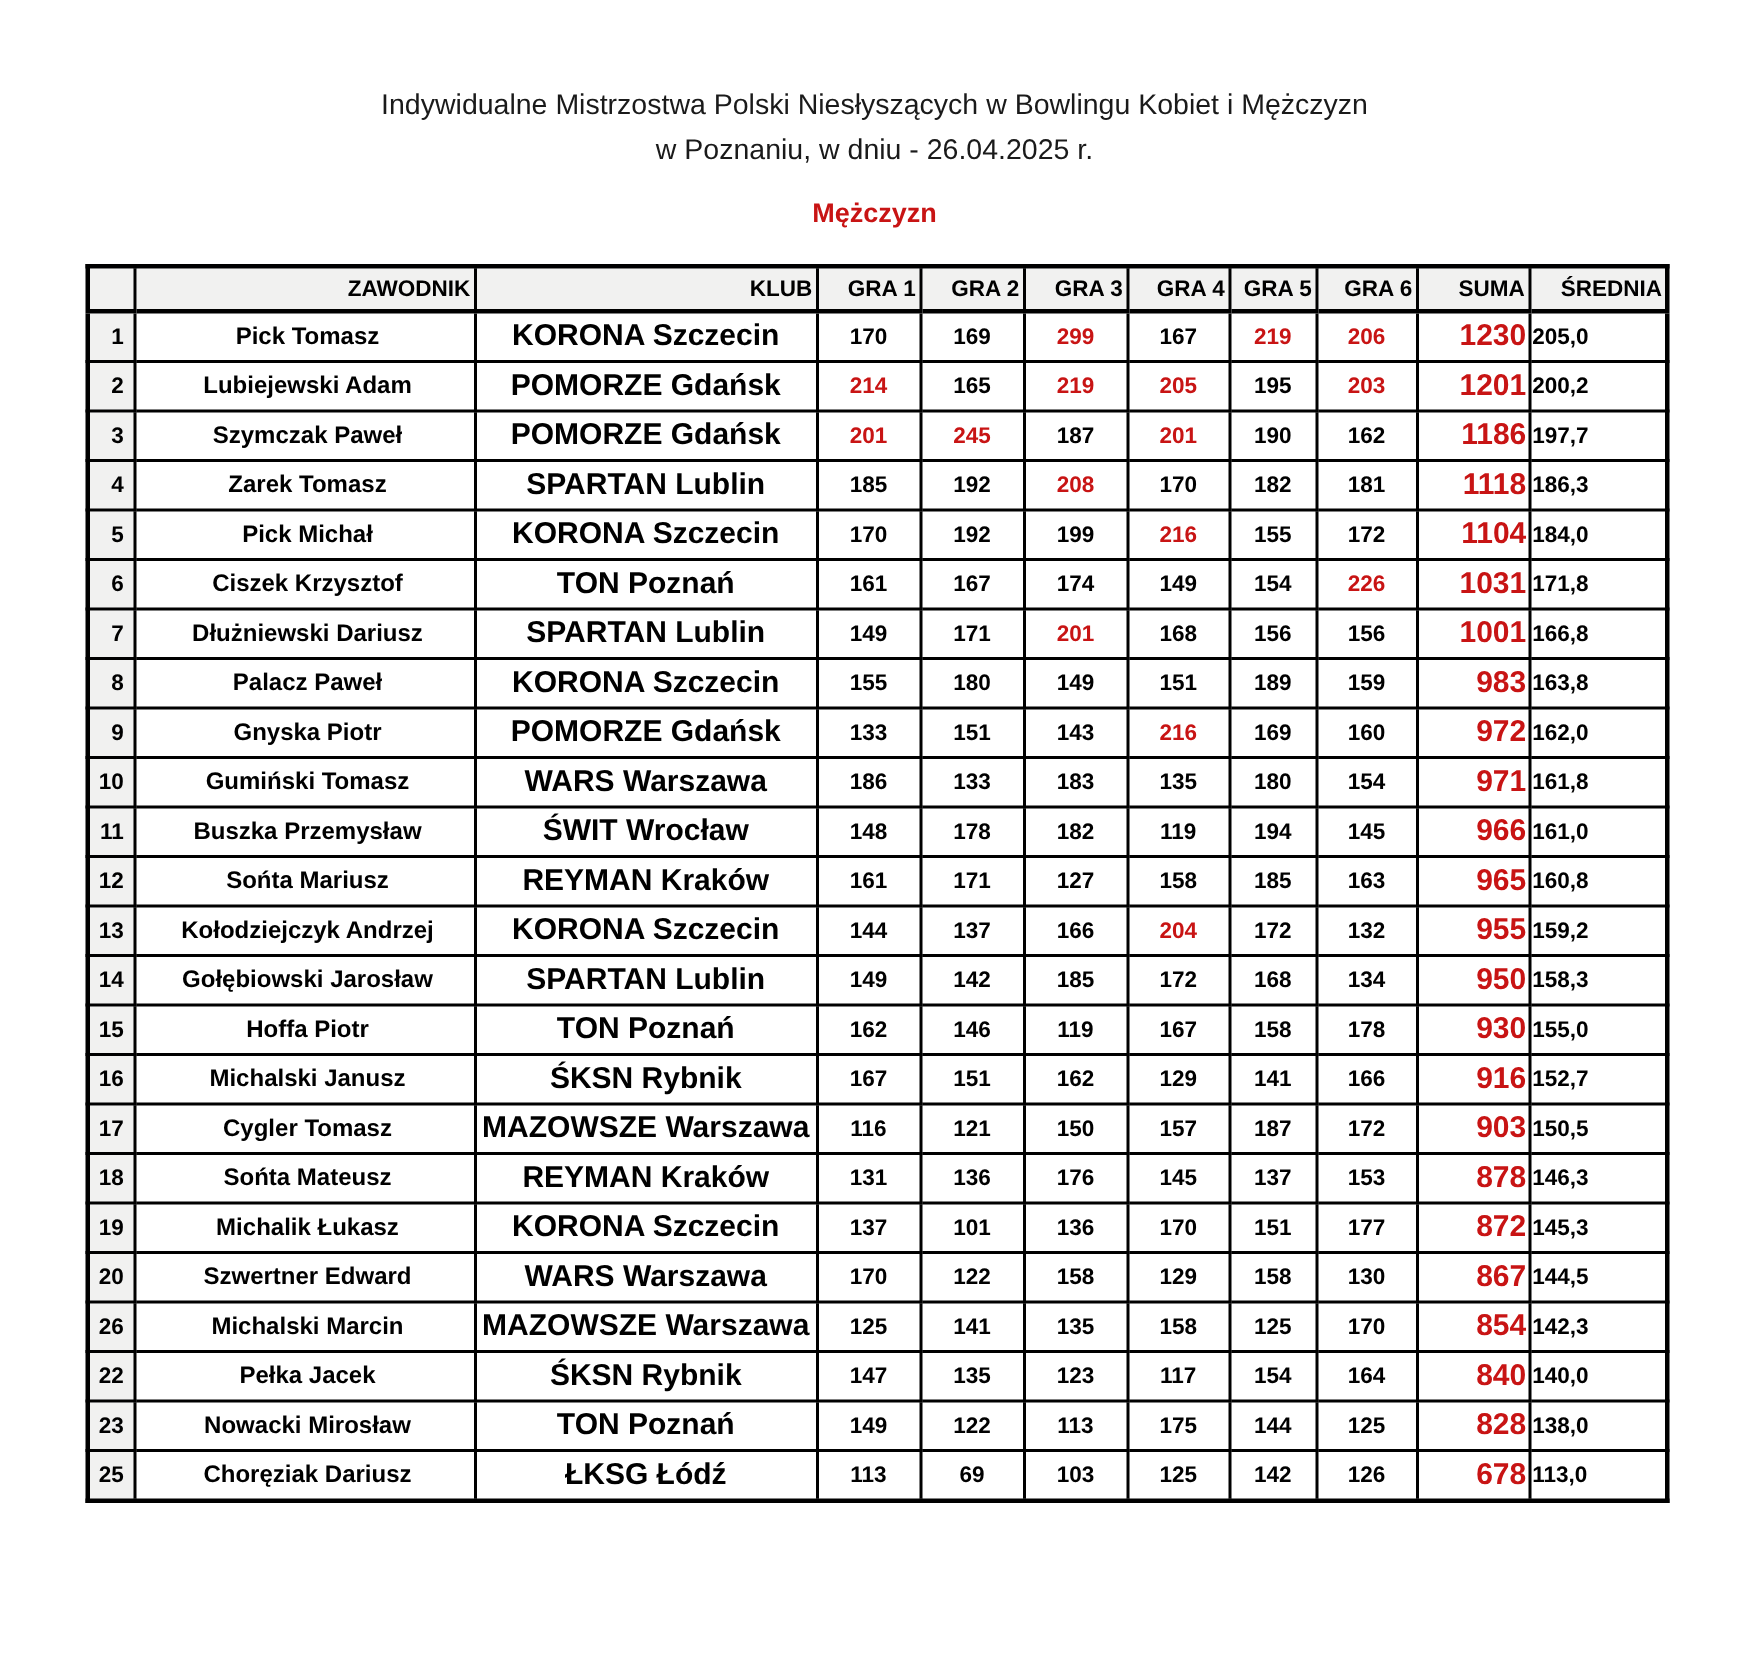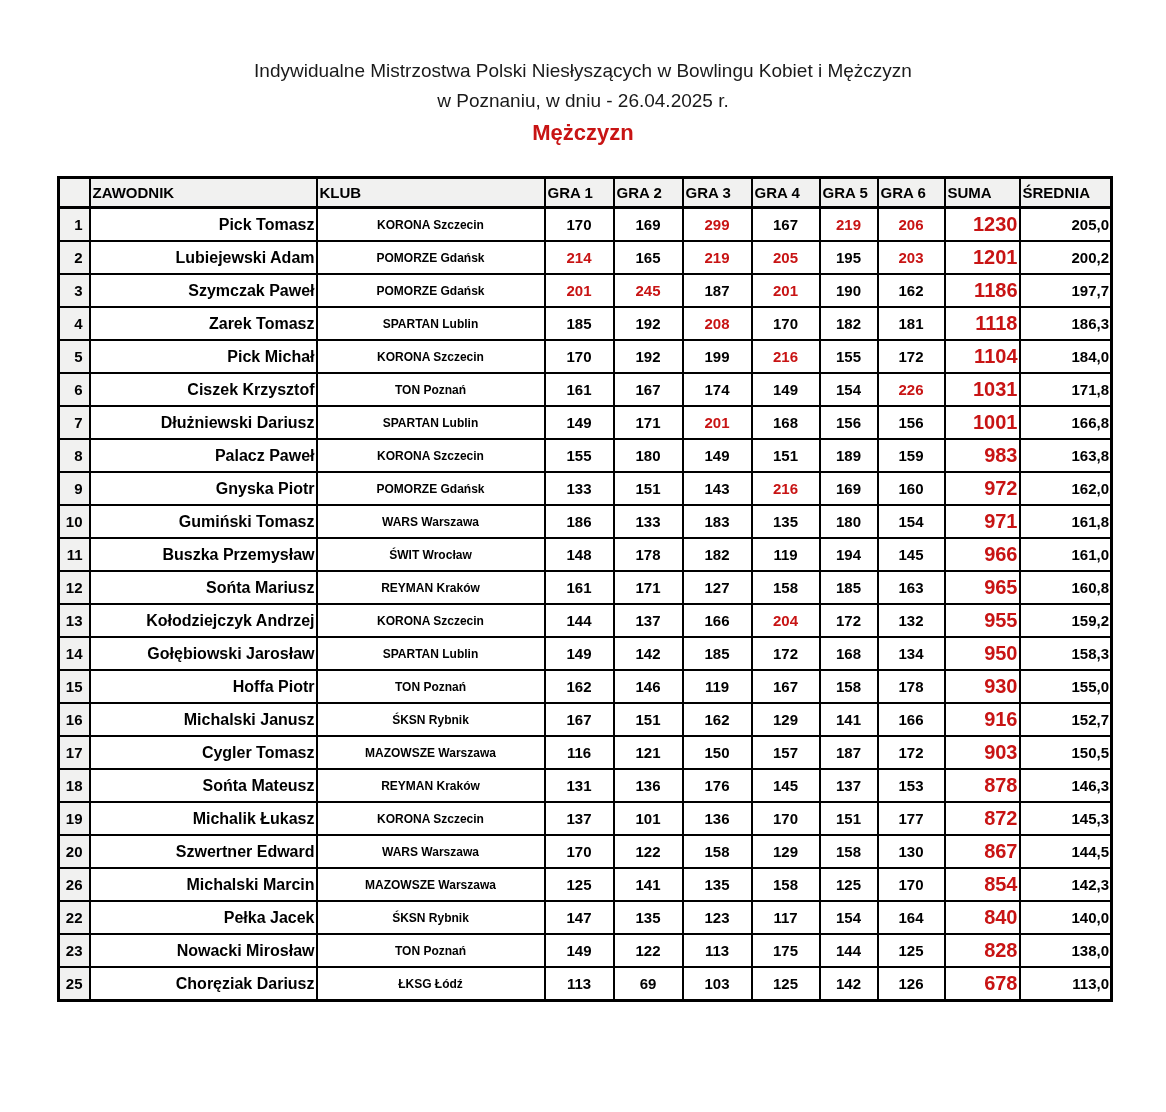--- a/index.html
+++ b/index.html
@@ -5,45 +5,45 @@
   html,body{margin:0;padding:0;}
   body{
     width:1166px;height:1112px;background:#ffffff;
     font-family:"Liberation Sans","DejaVu Sans",sans-serif;
     color:#000;
     position:relative;
   }
   .page{padding-top:56px;}
   .title-block{text-align:center;}
   .title-line{font-weight:normal;font-size:19px;line-height:30px;color:#1a1a1a;}
-  .section-label{font-weight:bold;font-size:22px;margin-top:4px;color:var(--red,#c81414);}
+  .section-label{font-weight:bold;font-size:18px;margin-top:16px;color:var(--red,#c81414);}
   .tbl-wrap{position:absolute;left:57px;top:176px;}
   table{
     border-collapse:collapse;table-layout:fixed;
     width:1053px;
   }
   th,td{
     border:2px solid #000;
     overflow:hidden;white-space:nowrap;
     font-weight:bold;
   }
   table{border:3px solid #000;}
   thead th{
     background:#f1f1f0;
     font-size:15px;height:27px;
-    text-align:left;padding:0 2px;
+    text-align:right;padding:0 2px;
     border-bottom:3px solid #000;
   }
   tbody td{height:29px;background:#ffffff;font-size:15px;}
   td.rank{background:#f1f1f0;text-align:right;padding-right:6px;font-size:15px;}
-  td.name{text-align:right;padding-left:5px;font-size:16px;}
-  td.club{text-align:center;font-size:12px;}
+  td.name{text-align:center;padding-left:5px;font-size:16px;}
+  td.club{text-align:center;font-size:20px;}
   td.game{text-align:center;font-size:15px;}
   td.suma{text-align:right;font-size:20px;color:var(--red,#c81414);}
-  td.avg{text-align:right;font-size:15px;}
+  td.avg{text-align:left;font-size:15px;}
   .red{color:var(--red,#c81414);}
 </style>
 </head>
 <body style="--red: #c81414;">
 
 <div class="page">
   <div class="title-block">
     <div class="title-line">Indywidualne Mistrzostwa Polski Niesłyszących w Bowlingu Kobiet i Mężczyzn</div>
     <div class="title-line">w Poznaniu, w dniu - 26.04.2025 r.</div>
     <div class="section-label">Mężczyzn</div>

